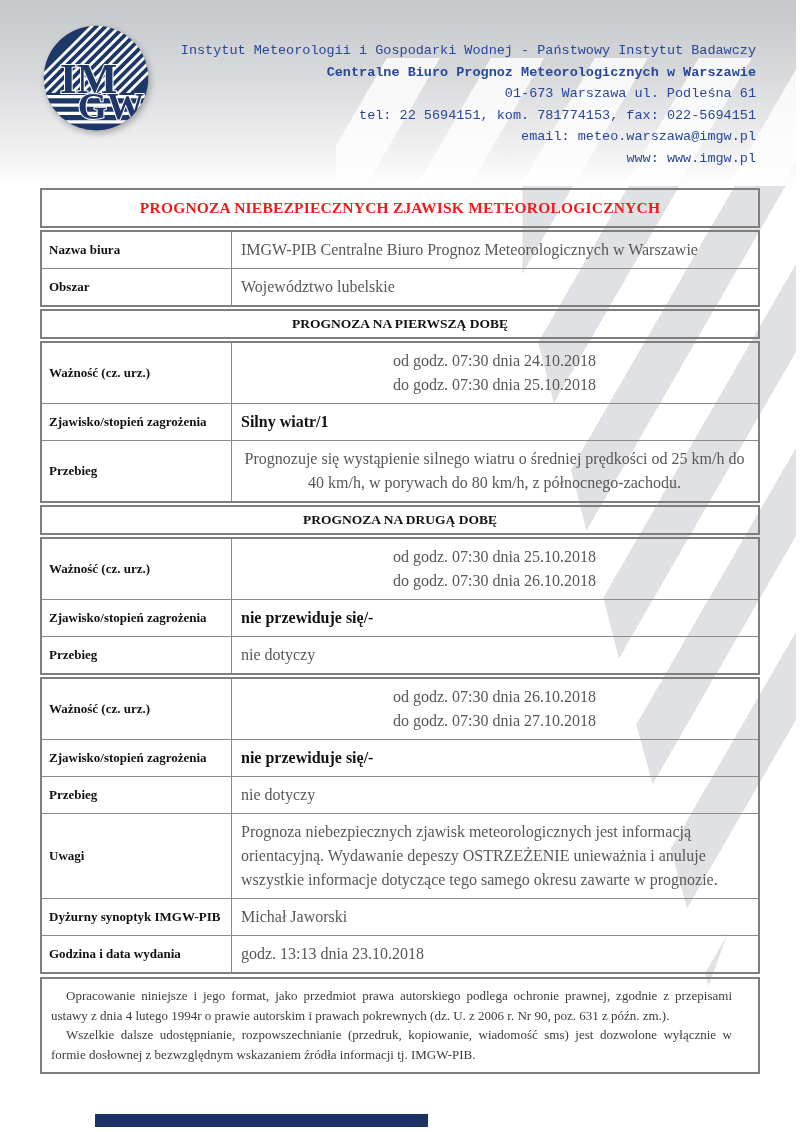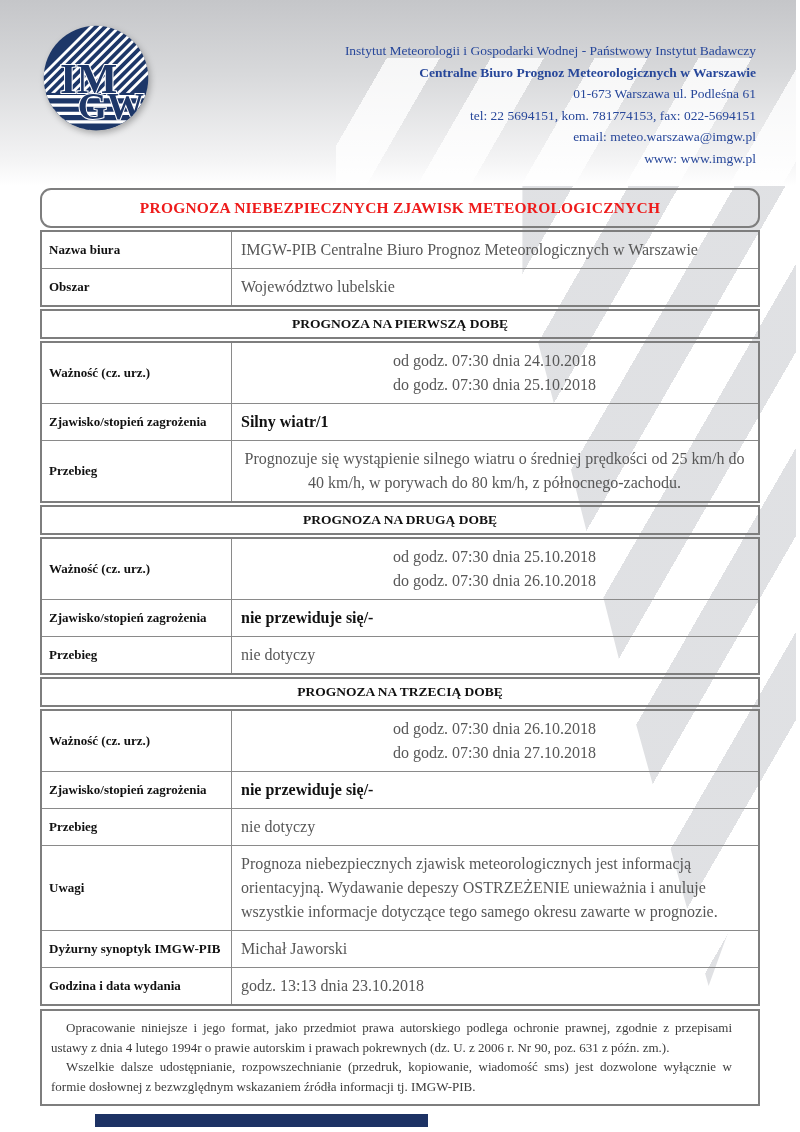--- a/index.html
+++ b/index.html
@@ -12,28 +12,28 @@
   .band-stripes{position:absolute;right:0;top:58px;width:460px;height:128px;
             background:repeating-linear-gradient(120deg,rgba(255,255,255,0) 0 44px,rgba(255,255,255,0.8) 44px 90px);}
   .watermark{position:absolute;right:0;top:186px;width:380px;height:800px;
             background:repeating-linear-gradient(120deg,rgba(198,200,205,0.55) 0 44px,rgba(255,255,255,0) 44px 92px);
             clip-path:polygon(28% 0,100% 0,100% 70%,77% 100%,56% 64%,40% 34%,28% 12%);}
   .bottom-bar{position:absolute;left:95px;top:1114px;width:333px;height:13px;background:#1d3264;}
 
   
   .logo-wrap{position:absolute;left:40px;top:22px;filter:drop-shadow(2px 3px 3px rgba(0,0,0,0.28));}
   .header-block{position:absolute;right:40px;top:40px;width:620px;text-align:right;
-            font-family:Liberation Serif, serif;font-size:13.5px;line-height:1.6;color:#27479a;}
+            font-family:Liberation Mono, monospace;font-size:13.5px;line-height:1.6;color:#27479a;}
   .header-block .bold{font-weight:bold;}
 
   
   .doc{position:absolute;left:40px;top:188px;width:720px;}
   .box{border:2px solid #7e7e7e;background:transparent;box-sizing:border-box;margin-top:2px;}
   .box.first{margin-top:0;}
-  .title-box{padding:9px 4px;text-align:center;font-weight:bold;font-size:15.5px;color:#ee1b1b;letter-spacing:0.2px;border-radius:11px;}
+  .title-box{padding:9px 4px;text-align:center;font-weight:bold;font-size:15.5px;color:#ee1b1b;letter-spacing:0.2px;}
   .sec-head{padding:5px 8px;text-align:center;font-weight:bold;font-size:13.5px;color:#111;}
   .trow{display:flex;align-items:center;border-top:1px solid #8a8a8a;}
   .trow.first{border-top:none;}
   .lab{width:190px;min-width:190px;box-sizing:border-box;padding:6px 6px 6px 7px;
        font-weight:bold;font-size:13px;color:#111;align-self:stretch;display:flex;align-items:center;
        border-right:1px solid #8a8a8a;}
   .val{flex:1;box-sizing:border-box;padding:6px 10px 6px 9px;font-size:16px;color:#575757;line-height:1.5;}
   .val.bold{font-weight:bold;color:#111;}
   .h32{min-height:31px;justify-content:flex-end;} .h46{min-height:46px;text-align:center;} .h62{min-height:62px;}
   .copy-box{margin-top:3px;padding:7px 26px 8px 9px;font-size:13px;color:#3c3c3c;line-height:1.5;}
@@ -141,21 +141,20 @@
       <div class="trow h32">
         <div class="lab">Zjawisko/stopień zagrożenia</div>
         <div class="val bold">nie przewiduje się/-</div>
       </div>
       <div class="trow h32">
         <div class="lab">Przebieg</div>
         <div class="val">nie dotyczy</div>
       </div>
     </div>
 
-    <div class="box sec-head">PROGNOZA NA TRZECIĄ DOBĘ</div>
     <div class="box">
       <div class="trow first h46">
         <div class="lab">Ważność (cz. urz.)</div>
         <div class="val">
           <div>od godz. 07:30 dnia 26.10.2018</div>
           <div>do godz. 07:30 dnia 27.10.2018</div>
         </div>
       </div>
       <div class="trow h32">
         <div class="lab">Zjawisko/stopień zagrożenia</div>

